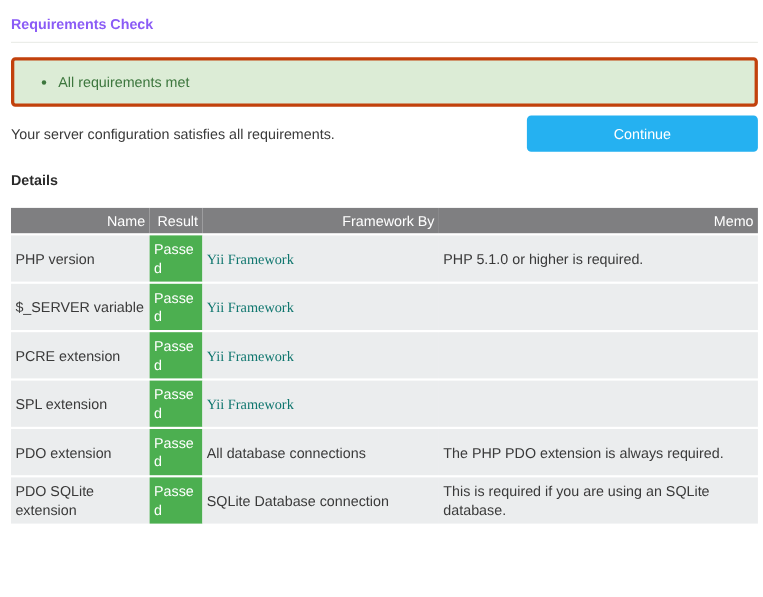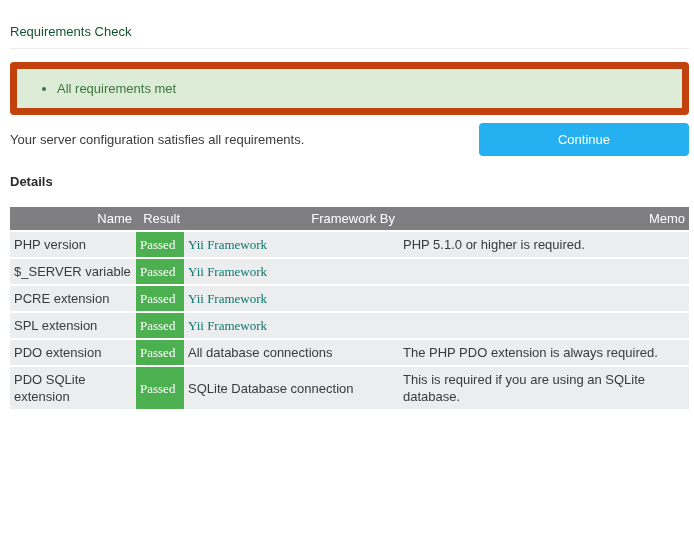--- a/index.html
+++ b/index.html
@@ -6,31 +6,31 @@
   html, body { margin: 0; padding: 0; }
   body {
     width: 694px; height: 543px; overflow: hidden;
     background: #ffffff;
     font-family: "Liberation Sans", sans-serif;
     font-size: 13px; color: #3a3a3a;
   }
   .wrap { padding: 7px 5px 0 10px; }
 
   .page-title {
-    font-weight: normal; font-size: 13px; color: #14532d;
-    margin: 17px 0 9px 0;
+    font-weight: bold; font-size: 13px; color: #8b5cf6;
+    margin: 7px 0 9px 0;
   }
   .divider {
     border: none; border-top: 1px solid #e9ebe7;
     margin: 0 0 13px 0;
   }
 
   .alert-success {
     background: #dcecd6;
-    border: 7px solid #c2410c;
+    border: 3px solid #c2410c;
     border-radius: 4px;
     color: #3c763d;
     padding: 11px 10px;
     margin-bottom: 9px;
   }
   .alert-success ul { margin: 0; padding-left: 30px; }
   .alert-success li { line-height: 17px; }
 
   .actions-row {
     display: flex; justify-content: space-between; align-items: center;
@@ -62,21 +62,21 @@
     padding: 3px 4px; font-size: 13px; line-height: 17px;
   }
   .req-table td {
     background: #ebedee;
     padding: 4px 4px;
     vertical-align: middle;
     line-height: 17px;
     word-wrap: break-word;
   }
   .req-table td.c-result {
-    background: #4caf50; color: #ffffff; font-family: Liberation Serif, serif;
+    background: #4caf50; color: #ffffff;
   }
   .req-table a {
     color: #0f766e; text-decoration: none; font-family: Liberation Serif, serif;
   }
 
   col.col-name   { width: 126px; }
   col.col-result { width: 48px; }
   col.col-reqby  { width: 215px; }
 </style>
 </head>

